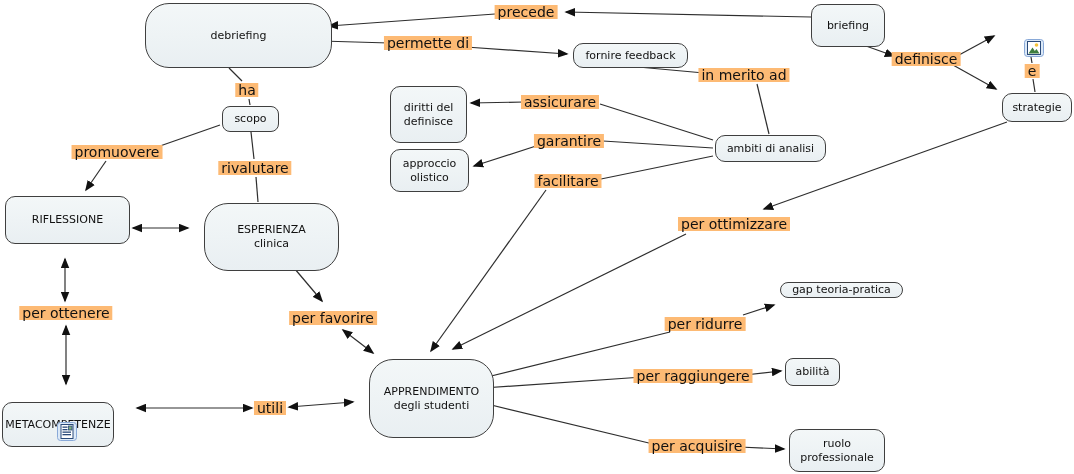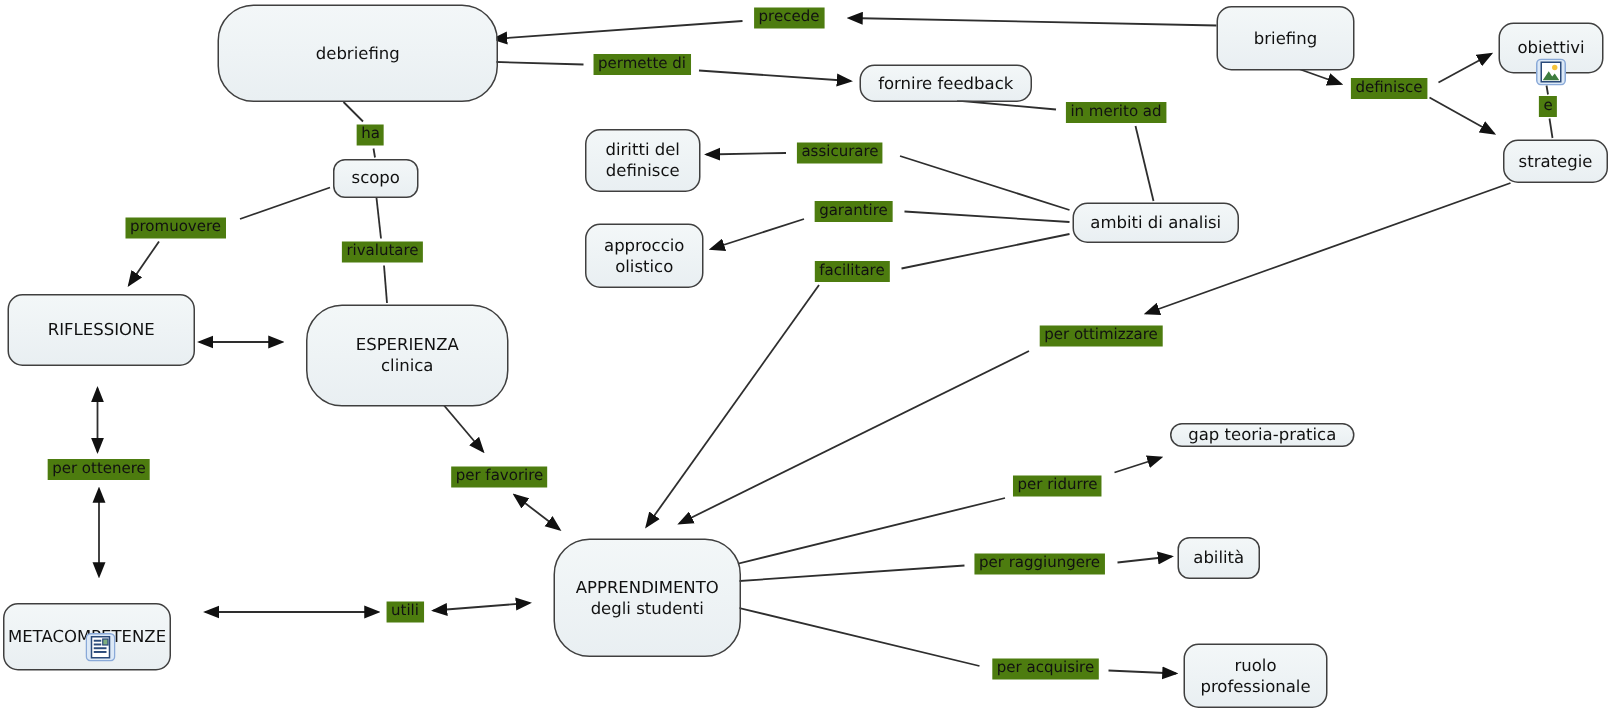--- a/index.html
+++ b/index.html
@@ -3,21 +3,21 @@
 <meta charset="utf-8">
 <style>
   html,body{margin:0;padding:0;background:#fff;}
   #canvas{
     position:relative;width:1074px;height:474px;background:#ffffff;overflow:hidden;
     font-family:"DejaVu Sans","Liberation Sans",sans-serif;color:#111;
   }
   #wires{position:absolute;left:0;top:0;z-index:1;}
   .link-label{
     position:absolute;transform:translate(-50%,-50%);z-index:2;
-    background:#4d7c0f;padding:0 3px;font-size:10px;line-height:14px;
+    background:#fdba74;padding:0 3px;font-size:14px;line-height:14px;
     color:#111;white-space:nowrap;
   }
   .node{
     position:absolute;box-sizing:border-box;z-index:3;
     background:linear-gradient(180deg,#f3f7f8 0%,#e9eff2 100%);
     border:1px solid #3f3f3f;border-radius:10px;
     display:flex;flex-direction:column;align-items:center;justify-content:center;
     font-size:11px;line-height:14px;text-align:center;white-space:nowrap;
   }
   .node.small{border-radius:8px;}
@@ -98,30 +98,27 @@
   <span class="link-label" style="left:693px;top:376px">per raggiungere</span>
   <span class="link-label" style="left:270px;top:408px">utili</span>
   <span class="link-label" style="left:697px;top:446px">per acquisire</span>
 
   <div class="node big" style="left:133px;top:3px;width:187px;height:65px">
       <span>debriefing</span>
     </div>
   <div class="node small" style="left:222px;top:106px;width:57px;height:26px">
       <span>scopo</span>
     </div>
-  <div class="node" style="left:811px;top:4px;width:92px;height:43px">
+  <div class="node" style="left:811px;top:4px;width:74px;height:43px">
       <span>briefing</span>
-    </div>
-  <div class="node" style="left:999px;top:15px;width:70px;height:34px">
-      <span>obiettivi</span>
     </div>
   <div class="node" style="left:573px;top:43px;width:115px;height:25px">
       <span>fornire feedback</span>
     </div>
-  <div class="node" style="left:390px;top:86px;width:77px;height:42px">
+  <div class="node" style="left:390px;top:86px;width:77px;height:57px">
     <span>diritti del</span>
     <span>definisce</span>
   </div>
   <div class="node" style="left:1002px;top:93px;width:70px;height:29px">
       <span>strategie</span>
     </div>
   <div class="node" style="left:715px;top:135px;width:111px;height:27px">
       <span>ambiti di analisi</span>
     </div>
   <div class="node" style="left:390px;top:149px;width:79px;height:43px">

